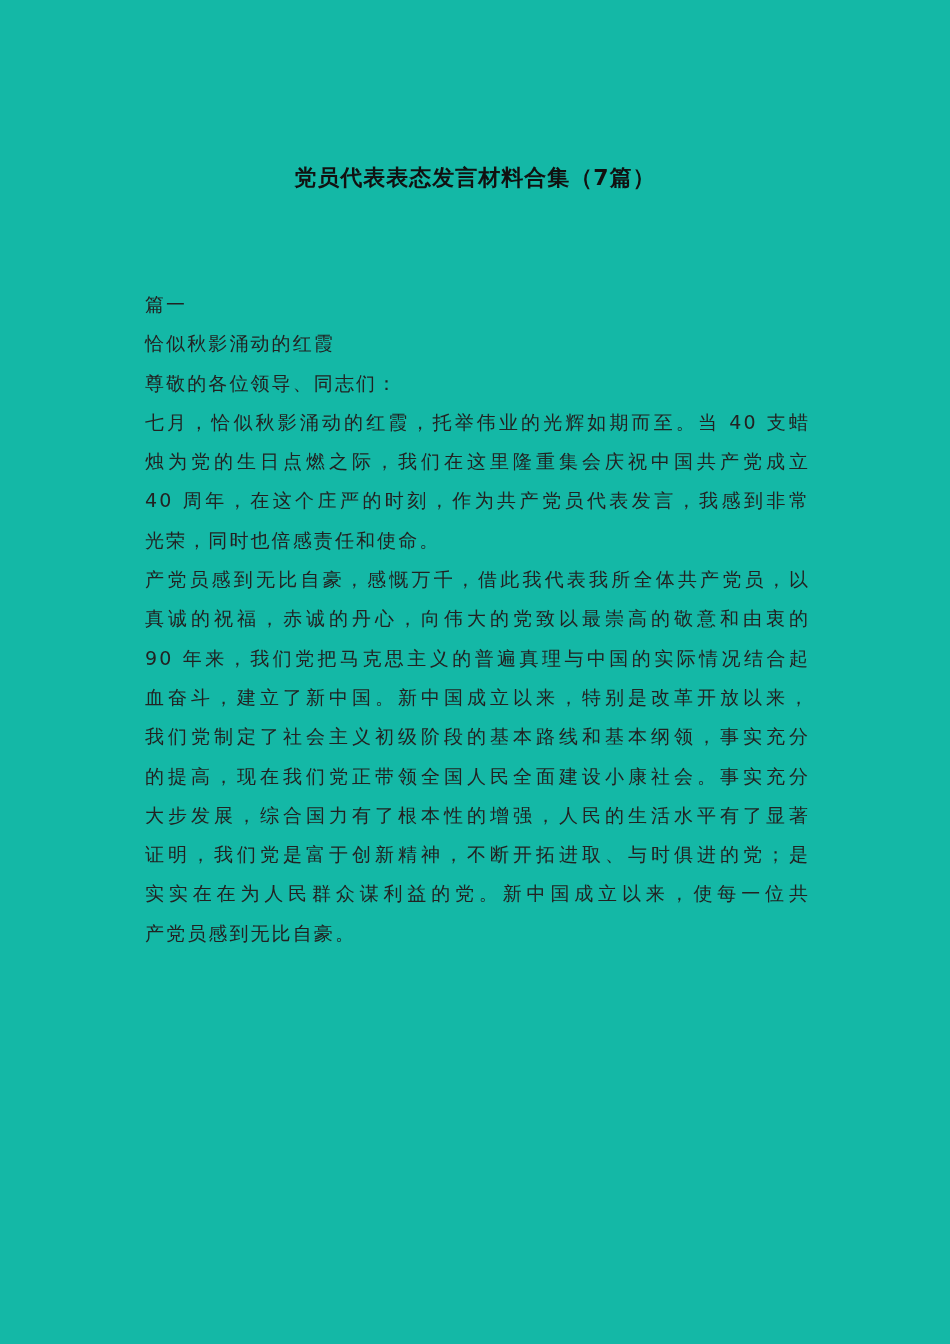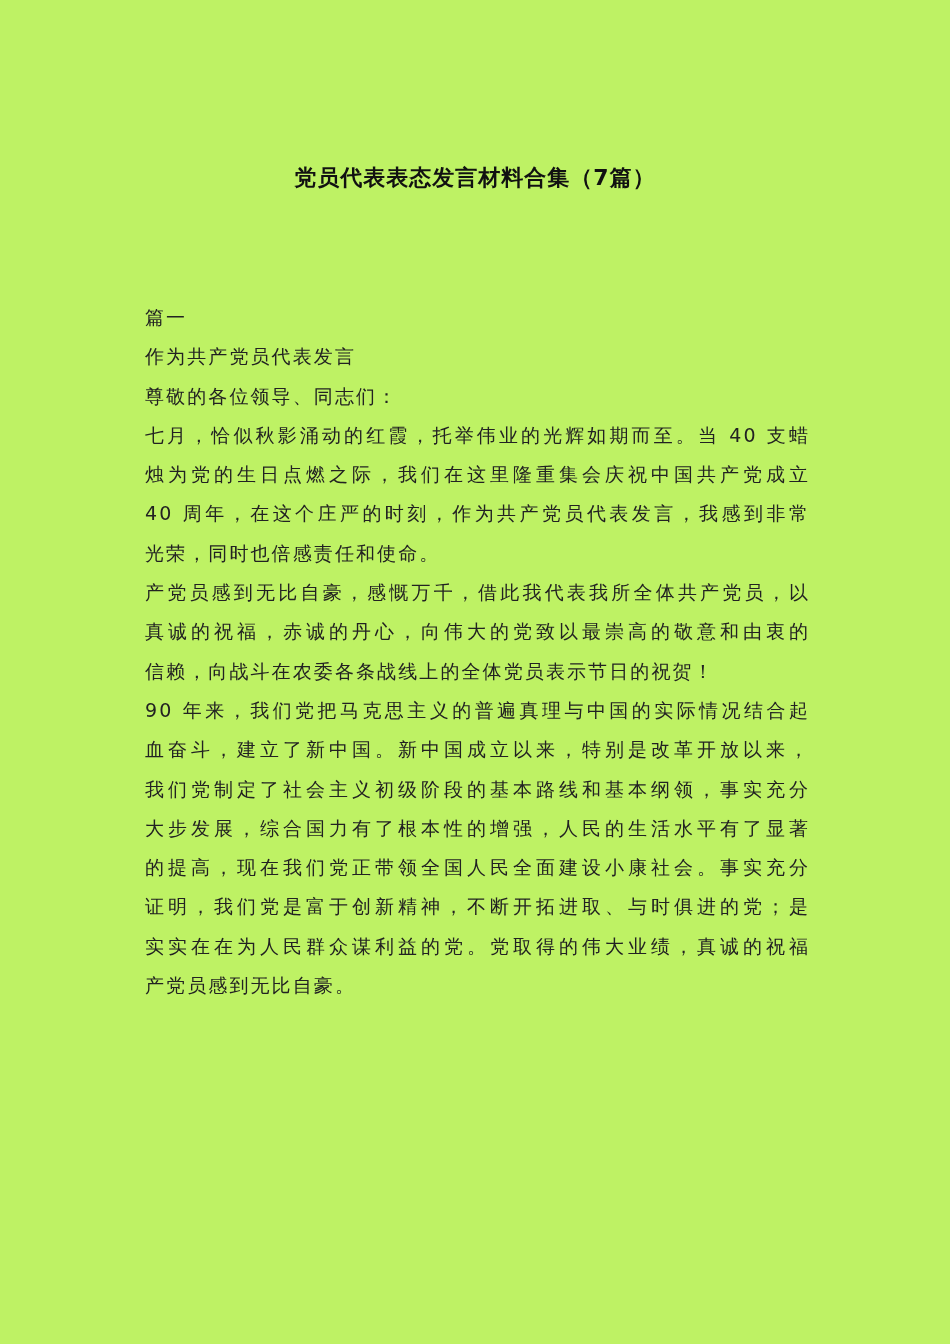--- a/index.html
+++ b/index.html
@@ -1,62 +1,61 @@
 <!DOCTYPE html>
 <html><head>
 <meta charset="utf-8">
 <style>
   html, body { margin: 0; padding: 0; background: #ffffff; }
   body {
     width: 950px; height: 1344px; position: relative; overflow: hidden;
     font-family: "DejaVu Sans", "Liberation Sans", sans-serif;
     color: #1a1a1a;
   }
-  .page { position: absolute; left: 0; top: 0; width: 950px; height: 1344px; background: #bef264; }
+  .page { position: absolute; left: 0; top: 0; width: 950px; height: 1344px; background: #14b8a6; }
   .title {
     position: absolute; left: 0; top: 160px; width: 950px; text-align: center;
     font-size: 22px; font-weight: bold; letter-spacing: 1px; color: #111;
     line-height: 36px;
   }
   .body-text {
-    position: absolute; left: 145px; top: 298px; width: 665px;
+    position: absolute; left: 145px; top: 285px; width: 665px;
     font-size: 19px; letter-spacing: 2.1px; line-height: 39.3px;
     color: #222;
   }
   .line { display: block; white-space: nowrap; height: 39.3px; }
   .just { text-align: justify; text-align-last: justify; }
 </style>
 </head>
 <body>
 
 <div class="page">
   <div class="title">党员代表表态发言材料合集（7篇）</div>
 
   <div class="body-text">
     <span class="line">篇一</span>
-    <span class="line">作为共产党员代表发言</span>
+    <span class="line">恰似秋影涌动的红霞</span>
     <span class="line">尊敬的各位领导、同志们：</span>
 
     <div>
       <span class="line just">七月，恰似秋影涌动的红霞，托举伟业的光辉如期而至。当 40 支蜡</span>
       <span class="line just">烛为党的生日点燃之际，我们在这里隆重集会庆祝中国共产党成立</span>
       <span class="line just">40 周年，在这个庄严的时刻，作为共产党员代表发言，我感到非常</span>
       <span class="line">光荣，同时也倍感责任和使命。</span>
     </div>
 
     <div>
       <span class="line just">产党员感到无比自豪，感慨万千，借此我代表我所全体共产党员，以</span>
       <span class="line just">真诚的祝福，赤诚的丹心，向伟大的党致以最崇高的敬意和由衷的</span>
-      <span class="line">信赖，向战斗在农委各条战线上的全体党员表示节日的祝贺！</span>
     </div>
 
     <div>
       <span class="line just">90 年来，我们党把马克思主义的普遍真理与中国的实际情况结合起</span>
       <span class="line just">血奋斗，建立了新中国。新中国成立以来，特别是改革开放以来，</span>
       <span class="line just">我们党制定了社会主义初级阶段的基本路线和基本纲领，事实充分</span>
+      <span class="line just">的提高，现在我们党正带领全国人民全面建设小康社会。事实充分</span>
       <span class="line just">大步发展，综合国力有了根本性的增强，人民的生活水平有了显著</span>
-      <span class="line just">的提高，现在我们党正带领全国人民全面建设小康社会。事实充分</span>
       <span class="line just">证明，我们党是富于创新精神，不断开拓进取、与时俱进的党；是</span>
-      <span class="line just">实实在在为人民群众谋利益的党。党取得的伟大业绩，真诚的祝福</span>
+      <span class="line just">实实在在为人民群众谋利益的党。新中国成立以来，使每一位共</span>
       <span class="line">产党员感到无比自豪。</span>
     </div>
   </div>
 </div>
 
 </body></html>

